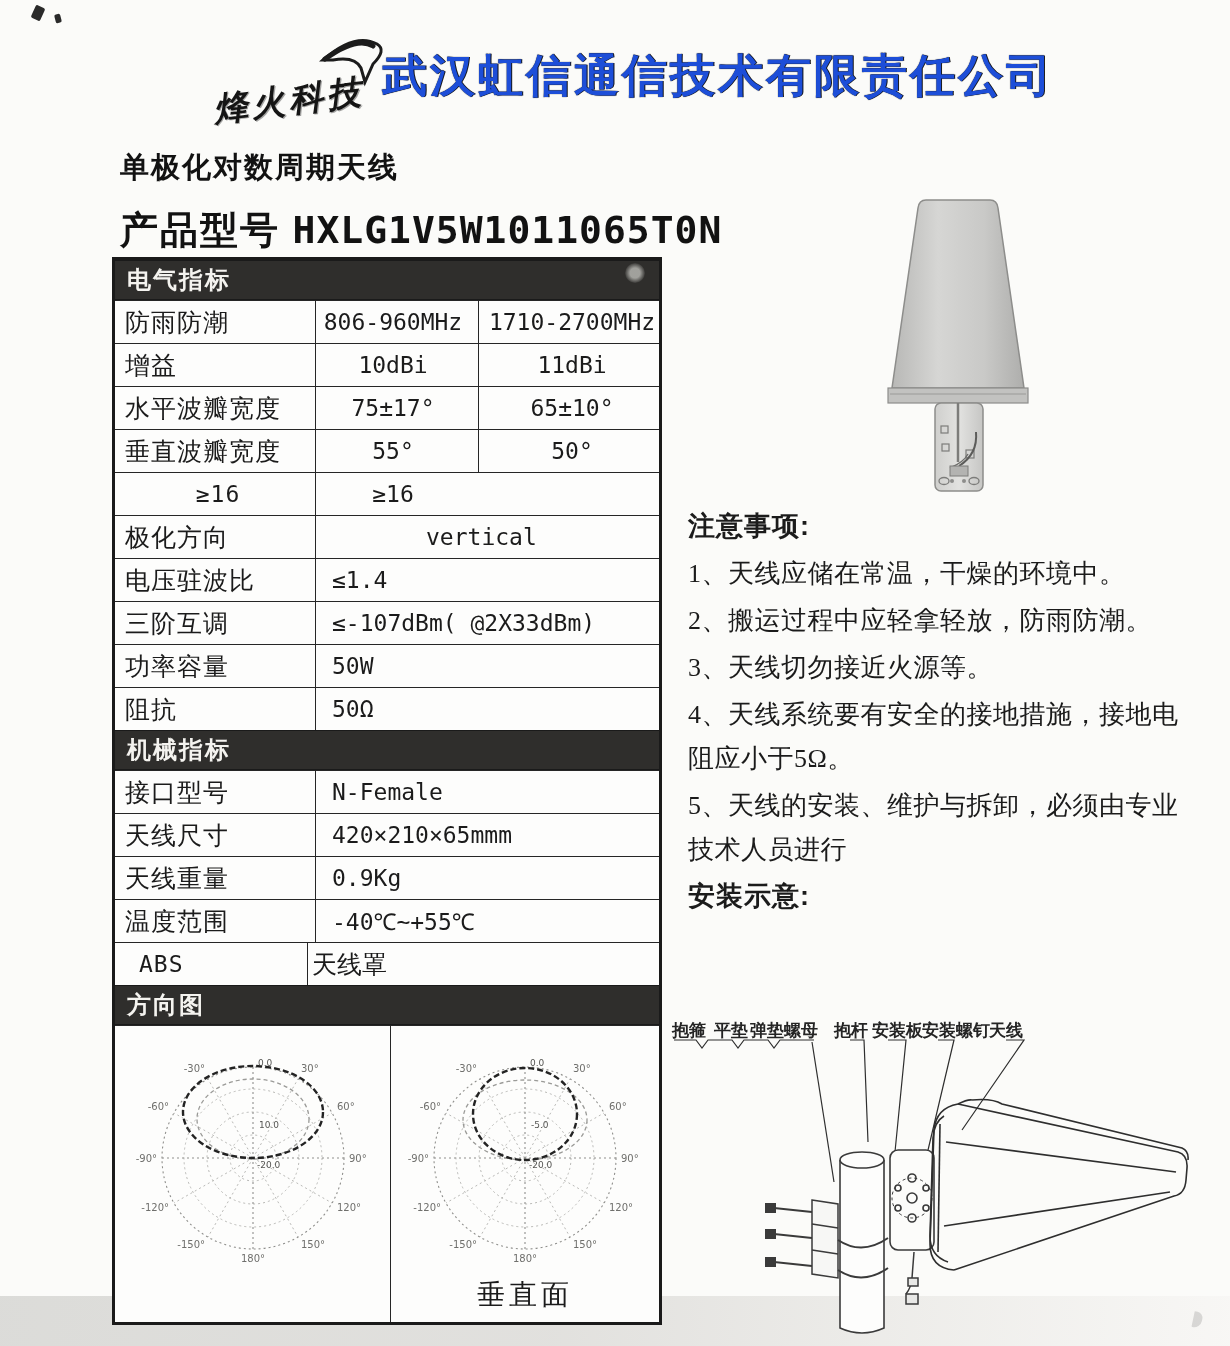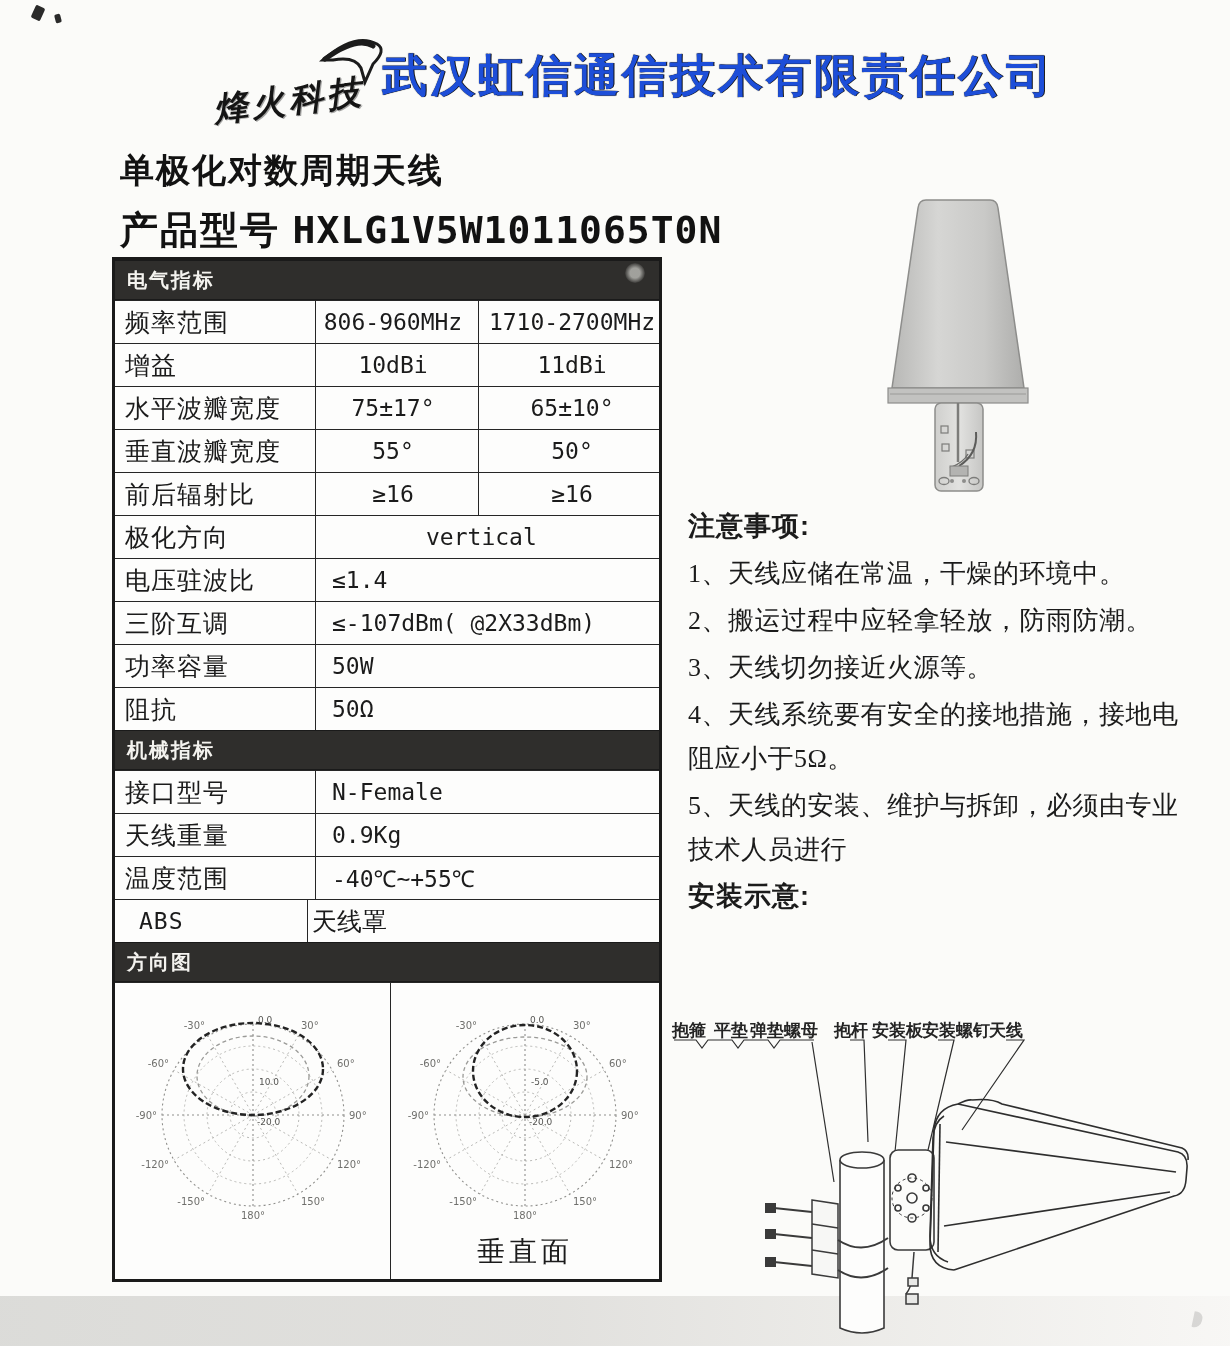--- a/index.html
+++ b/index.html
@@ -19,37 +19,37 @@
   }
   .company {
     position:absolute; left:382px; top:46px; width:580px;
     font-family:"Liberation Sans","DejaVu Sans",sans-serif;
     font-size:45px; font-weight:900; letter-spacing:3px; color:#1d4ed8;
     text-shadow:0 0 1px #000, 1px 0 0 #222;
     white-space:nowrap;
   }
   
   .prod-title {
-    position:absolute; left:120px; top:148px; font-size:34px; font-weight:bold;
+    position:absolute; left:120px; top:148px; font-size:29px; font-weight:bold;
     font-family:Liberation Serif, serif; letter-spacing:2px; color:#121212;
   }
   .prod-model {
     position:absolute; left:120px; top:205px; font-size:38px; font-weight:bold;
     font-family:"Liberation Sans","DejaVu Sans",sans-serif; letter-spacing:2px; color:#121212;
   }
   .prod-model .model-code { font-family:"DejaVu Sans Mono",monospace; font-weight:bold; letter-spacing:1px; }
   
   .spec-table {
     position:absolute; left:112px; top:257px; width:550px;
     border:3px solid #1a1a1a; background:#fdfdfc;
   }
   .sec-bar {
     height:40px; background:#2f2e2c; color:#f4f3ef;
     font-family:"Liberation Sans","DejaVu Sans",sans-serif;
-    font-size:20px; font-weight:bold; letter-spacing:2px;
+    font-size:24px; font-weight:bold; letter-spacing:2px;
     display:flex; align-items:center; padding-left:12px; position:relative;
     border-bottom:1px solid #1a1a1a; border-top:1px solid #1a1a1a;
   }
   .stamp {
     position:absolute; right:14px; top:2px; width:20px; height:20px; border-radius:50%;
     background:radial-gradient(circle, #bdbdb8 0 35%, rgba(189,189,184,0) 75%);
     opacity:.8;
   }
   .row { display:grid; grid-template-columns:192px 163px 195px; border-top:1px solid #262626; }
   .row.span { grid-template-columns:192px 358px; }
@@ -116,41 +116,40 @@
   </div>
 
   <div class="spec-table">
 
     <div class="sec-bar">
       <span>电气指标</span>
       <span class="stamp"></span>
     </div>
 
     <div class="row">
-      <div class="cell">频率范围</div>
+      <div class="cell">防雨防潮</div>
       <div class="cell val">806-960MHz</div>
       <div class="cell val">1710-2700MHz</div>
     </div>
     <div class="row">
       <div class="cell">增益</div>
       <div class="cell val">10dBi</div>
       <div class="cell val">11dBi</div>
     </div>
     <div class="row">
       <div class="cell">水平波瓣宽度</div>
       <div class="cell val">75±17°</div>
       <div class="cell val">65±10°</div>
     </div>
     <div class="row">
       <div class="cell">垂直波瓣宽度</div>
       <div class="cell val">55°</div>
       <div class="cell val">50°</div>
     </div>
     <div class="row">
-      <div class="cell">前后辐射比</div>
       <div class="cell val">≥16</div>
       <div class="cell val">≥16</div>
     </div>
 
     <div class="row span">
       <div class="cell">极化方向</div>
       <div class="cell val" style="padding-left:110px;">vertical</div>
     </div>
     <div class="row span">
       <div class="cell">电压驻波比</div>
@@ -169,20 +168,24 @@
       <div class="cell val">50Ω</div>
     </div>
 
     <div class="sec-bar">
       <span>机械指标</span>
     </div>
 
     <div class="row span">
       <div class="cell">接口型号</div>
       <div class="cell val">N-Female</div>
+    </div>
+    <div class="row span">
+      <div class="cell">天线尺寸</div>
+      <div class="cell val">420×210×65mmm</div>
     </div>
     <div class="row span">
       <div class="cell">天线重量</div>
       <div class="cell val">0.9Kg</div>
     </div>
     <div class="row span">
       <div class="cell">温度范围</div>
       <div class="cell val">-40℃~+55℃</div>
     </div>
     <div class="row span">

